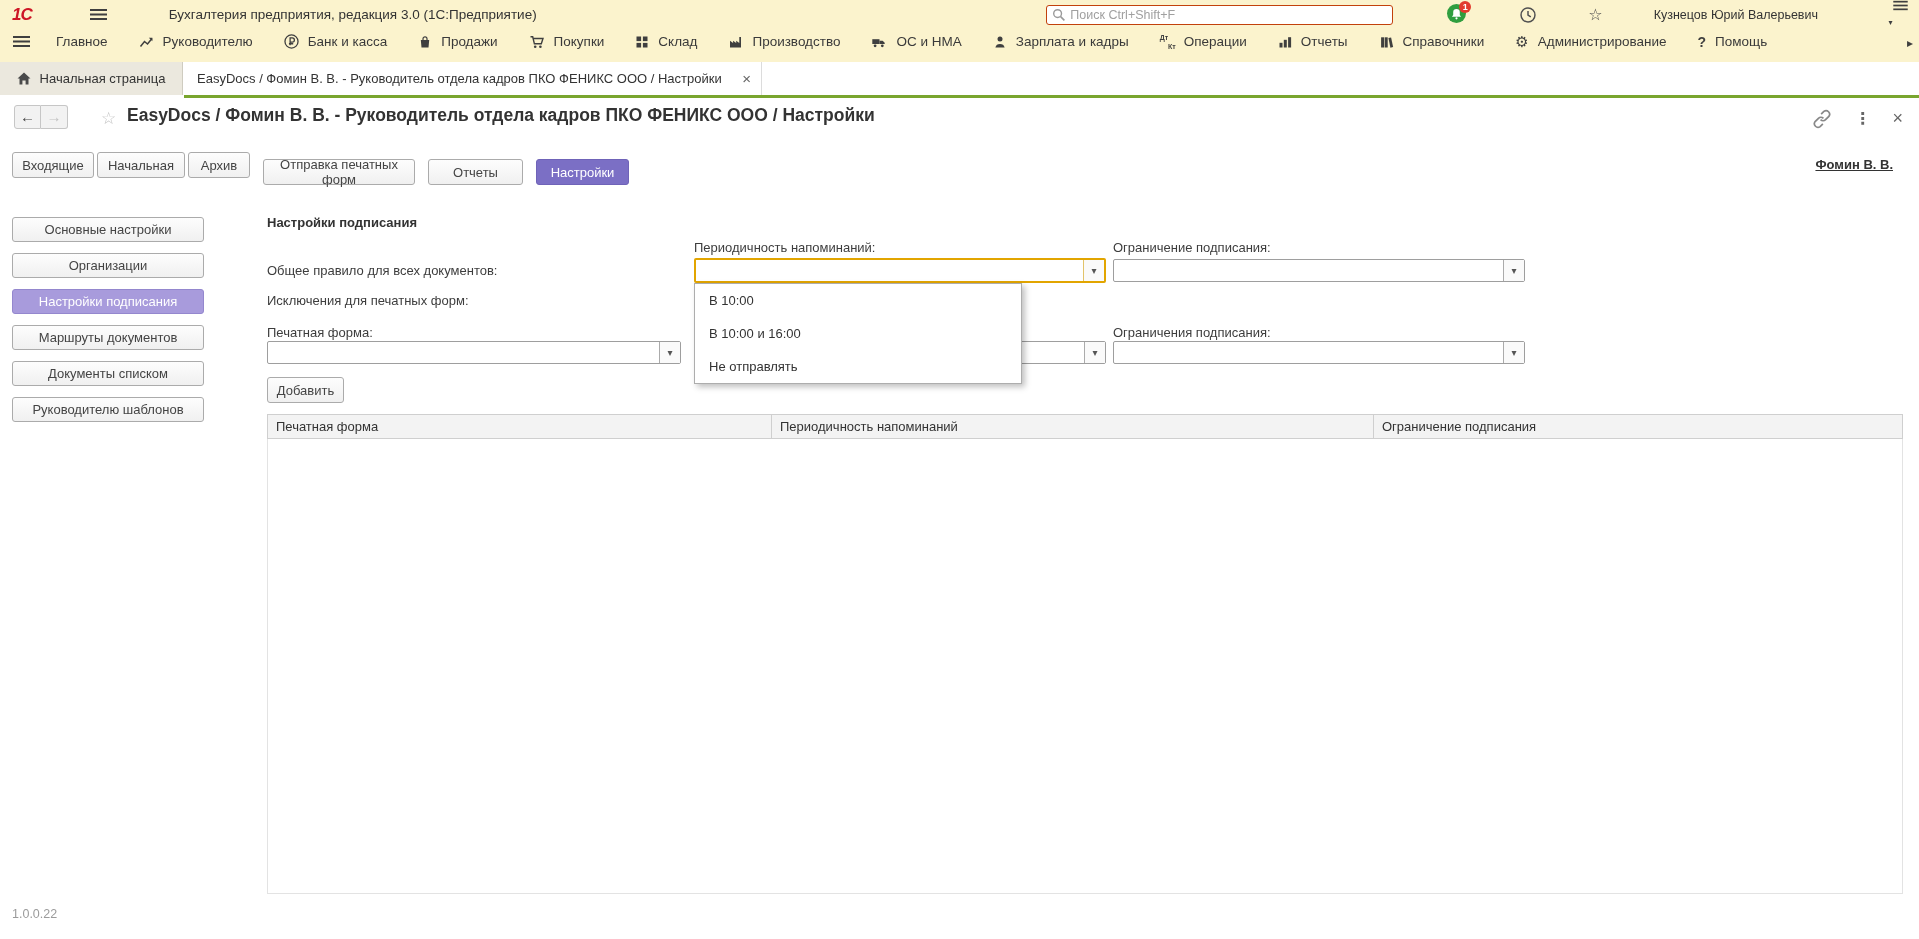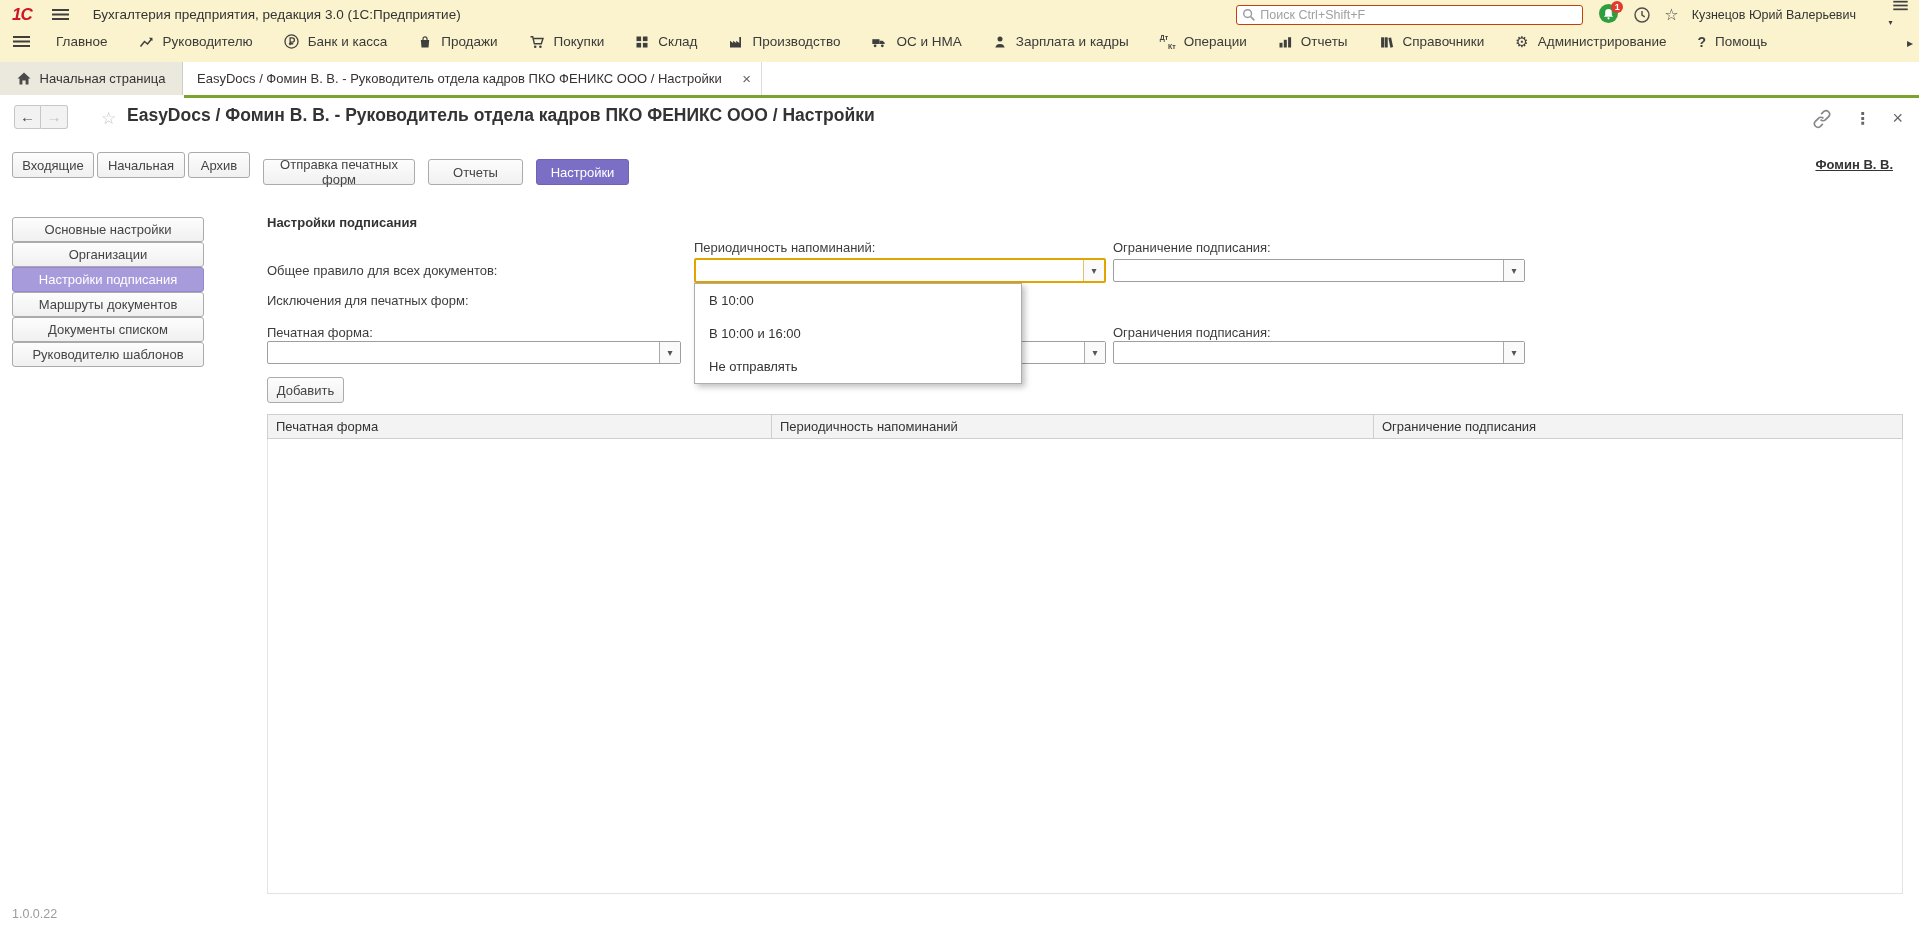--- a/index.html
+++ b/index.html
@@ -2,21 +2,21 @@
 <html><head>
 <meta charset="utf-8">
 <style>
   * { box-sizing: border-box; margin: 0; padding: 0; }
   html,body { width:1919px; height:939px; overflow:hidden;
     font-family:"Liberation Sans","DejaVu Sans",sans-serif; background:#fff; color:#333; }
   #stage { position:relative; width:1919px; height:939px; background:#fff; }
 
   
   #titlebar { position:absolute; left:0; top:0; width:1919px; height:30px;
-    background:#fbf3cd; display:flex; align-items:center; border-bottom:1px solid #f1e7b8; }
+    background:#fbf3cd; display:flex; align-items:center; border-bottom:1px solid #f1e7b8;gap:38px; }
   .logo-1c { margin-left:12px; font-size:17px; font-weight:bold; font-style:italic;
     color:#cd1626; letter-spacing:-1px; }
   .hamb { width:17px; height:11px; position:relative; display:inline-block; }
   .hamb::before { content:""; position:absolute; left:0; top:0; width:17px; height:2px;
     background:#3f3f3f; box-shadow:0 4.5px 0 #3f3f3f, 0 9px 0 #3f3f3f; }
   #titlebar .hamb { margin-left:20px; }
   .app-title { margin-left:24px; font-size:13.5px; color:#333; }
   .tb-spacer { flex:1; }
   .searchbox { position:relative; width:347px; height:20px; background:#fff;
     border-radius:3px; border:1px solid #c2410c; margin-right:16px; display:flex; align-items:center; }
@@ -85,21 +85,21 @@
     justify-content:center; cursor:default; font-family:inherit; }
   #toolbar { position:absolute; left:12px; top:152px; display:flex; }
   #toolbar .btn { margin-right:3px; }
   #toolbar .gap { margin-left:10px;margin-top:7px; }
   .btn.primary { background:#7b6fc5; border-color:#6f63b8; color:#fff; }
   .user-link { position:absolute; right:26px; top:157px; font-size:13px; font-weight:bold;
     color:#333; text-decoration:underline; white-space:nowrap; }
 
   
   #sidebar { position:absolute; left:12px; top:217px; width:192px; }
-  #sidebar .btn { width:192px; height:25px; }
+  #sidebar .btn { width:192px; height:25px; margin-bottom:11px; }
   #sidebar .btn.selected { background:#a89bdc; border-color:#9487ce; color:#fff; }
 
   
   .h1 { position:absolute; left:267px; top:215px; font-size:13px; font-weight:bold; color:#333; }
   .lbl { position:absolute; font-size:13px; color:#3d3d3d; white-space:nowrap; }
   .combo { position:absolute; height:23px; border:1px solid #9e9e9e; border-radius:2px;
     background:#fff; display:flex; }
   .combo input { flex:1; min-width:0; border:none; outline:none; font-size:13px;
     padding:0 6px; font-family:inherit; color:#333; background:transparent; }
   .combo .dd { width:21px; flex:none; border-left:1px solid #ababab; background:#fafafa;

